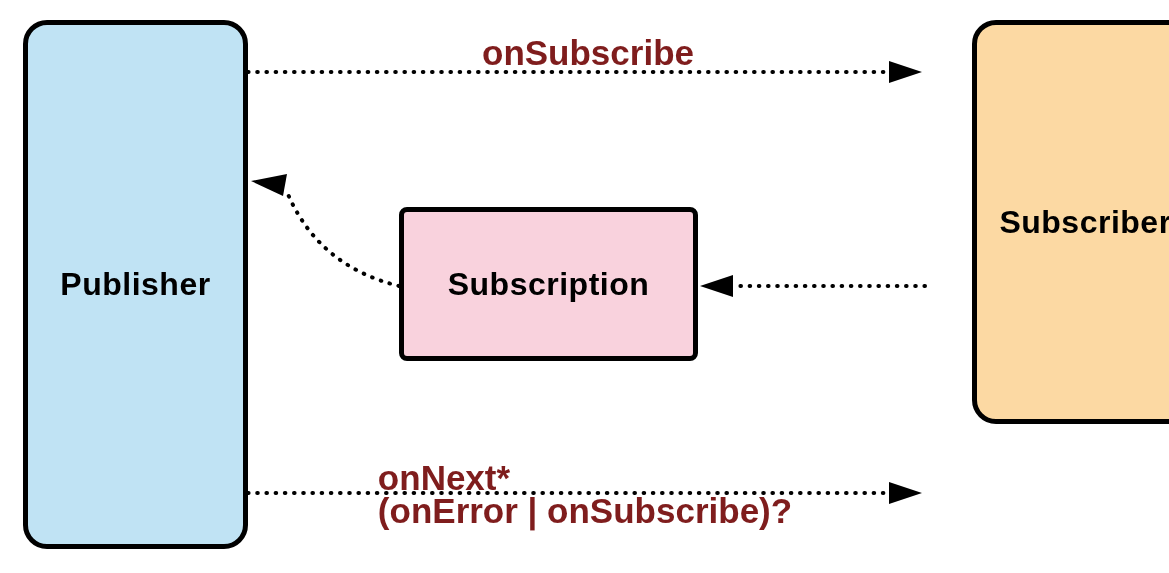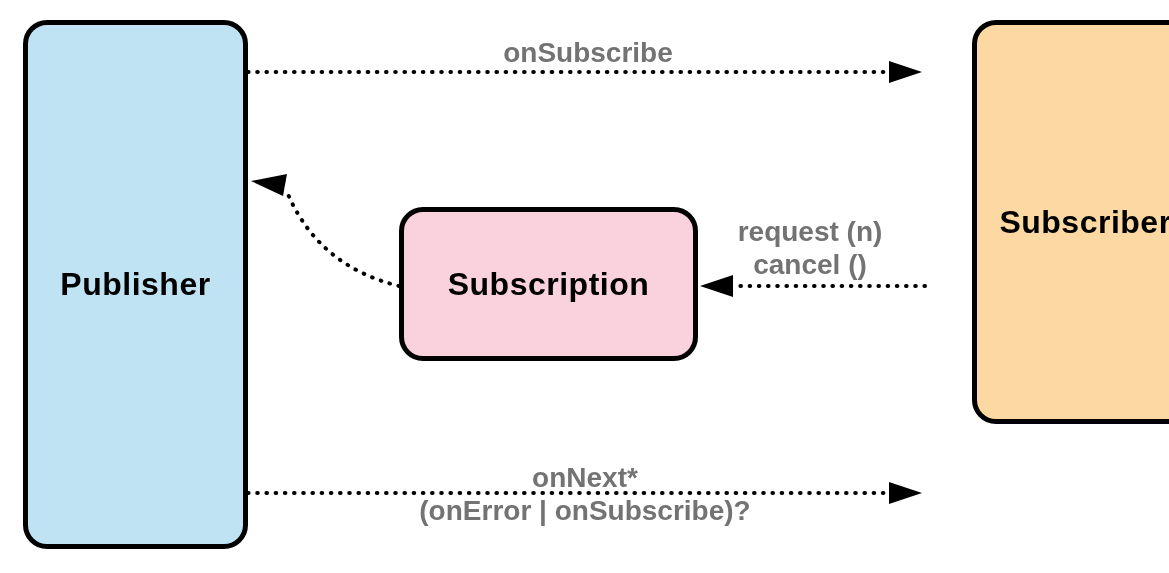--- a/index.html
+++ b/index.html
@@ -58,30 +58,29 @@
     top: 20px;
     width: 227px;
     height: 404px;
     text-align: center;
   }
   #subscription-node {
     left: 399px;
     top: 207px;
     width: 299px;
     height: 154px;
-    border-radius: 24px;
+    border-radius: 8px;
   }
   .edge-label {
     position: absolute;
     transform: translate(-50%, -100%);
-    text-align: center;
     font-weight: 700;
-    font-size: 28px;
+    font-size: 35px;
     line-height: 33px;
-    color: #737373;
+    color: #7f1d1d;
     white-space: nowrap;
   }
   #on-subscribe-label { left: 588px; top: 69px; }
   #request-cancel-label { left: 810px; top: 281px; }
   #on-next-label { left: 585px; top: 487px; margin-top: 40px; }
 </style>
 </head>
 <body>
 
 <div class="canvas">
@@ -117,23 +116,19 @@
   </div>
 
   <div class="node" id="subscriber-node" style="background-color: rgb(252, 217, 163);">
     <span>Subscriber</span>
   </div>
 
   <div class="edge-label" id="on-subscribe-label">
     <div>onSubscribe</div>
   </div>
 
-  <div class="edge-label" id="request-cancel-label">
-    <div>request (n)</div>
-    <div>cancel ()</div>
-  </div>
 
   <div class="edge-label" id="on-next-label">
     <div>onNext*</div>
     <div>(onError | onSubscribe)?</div>
   </div>
 
 </div>
 
 </body></html>

